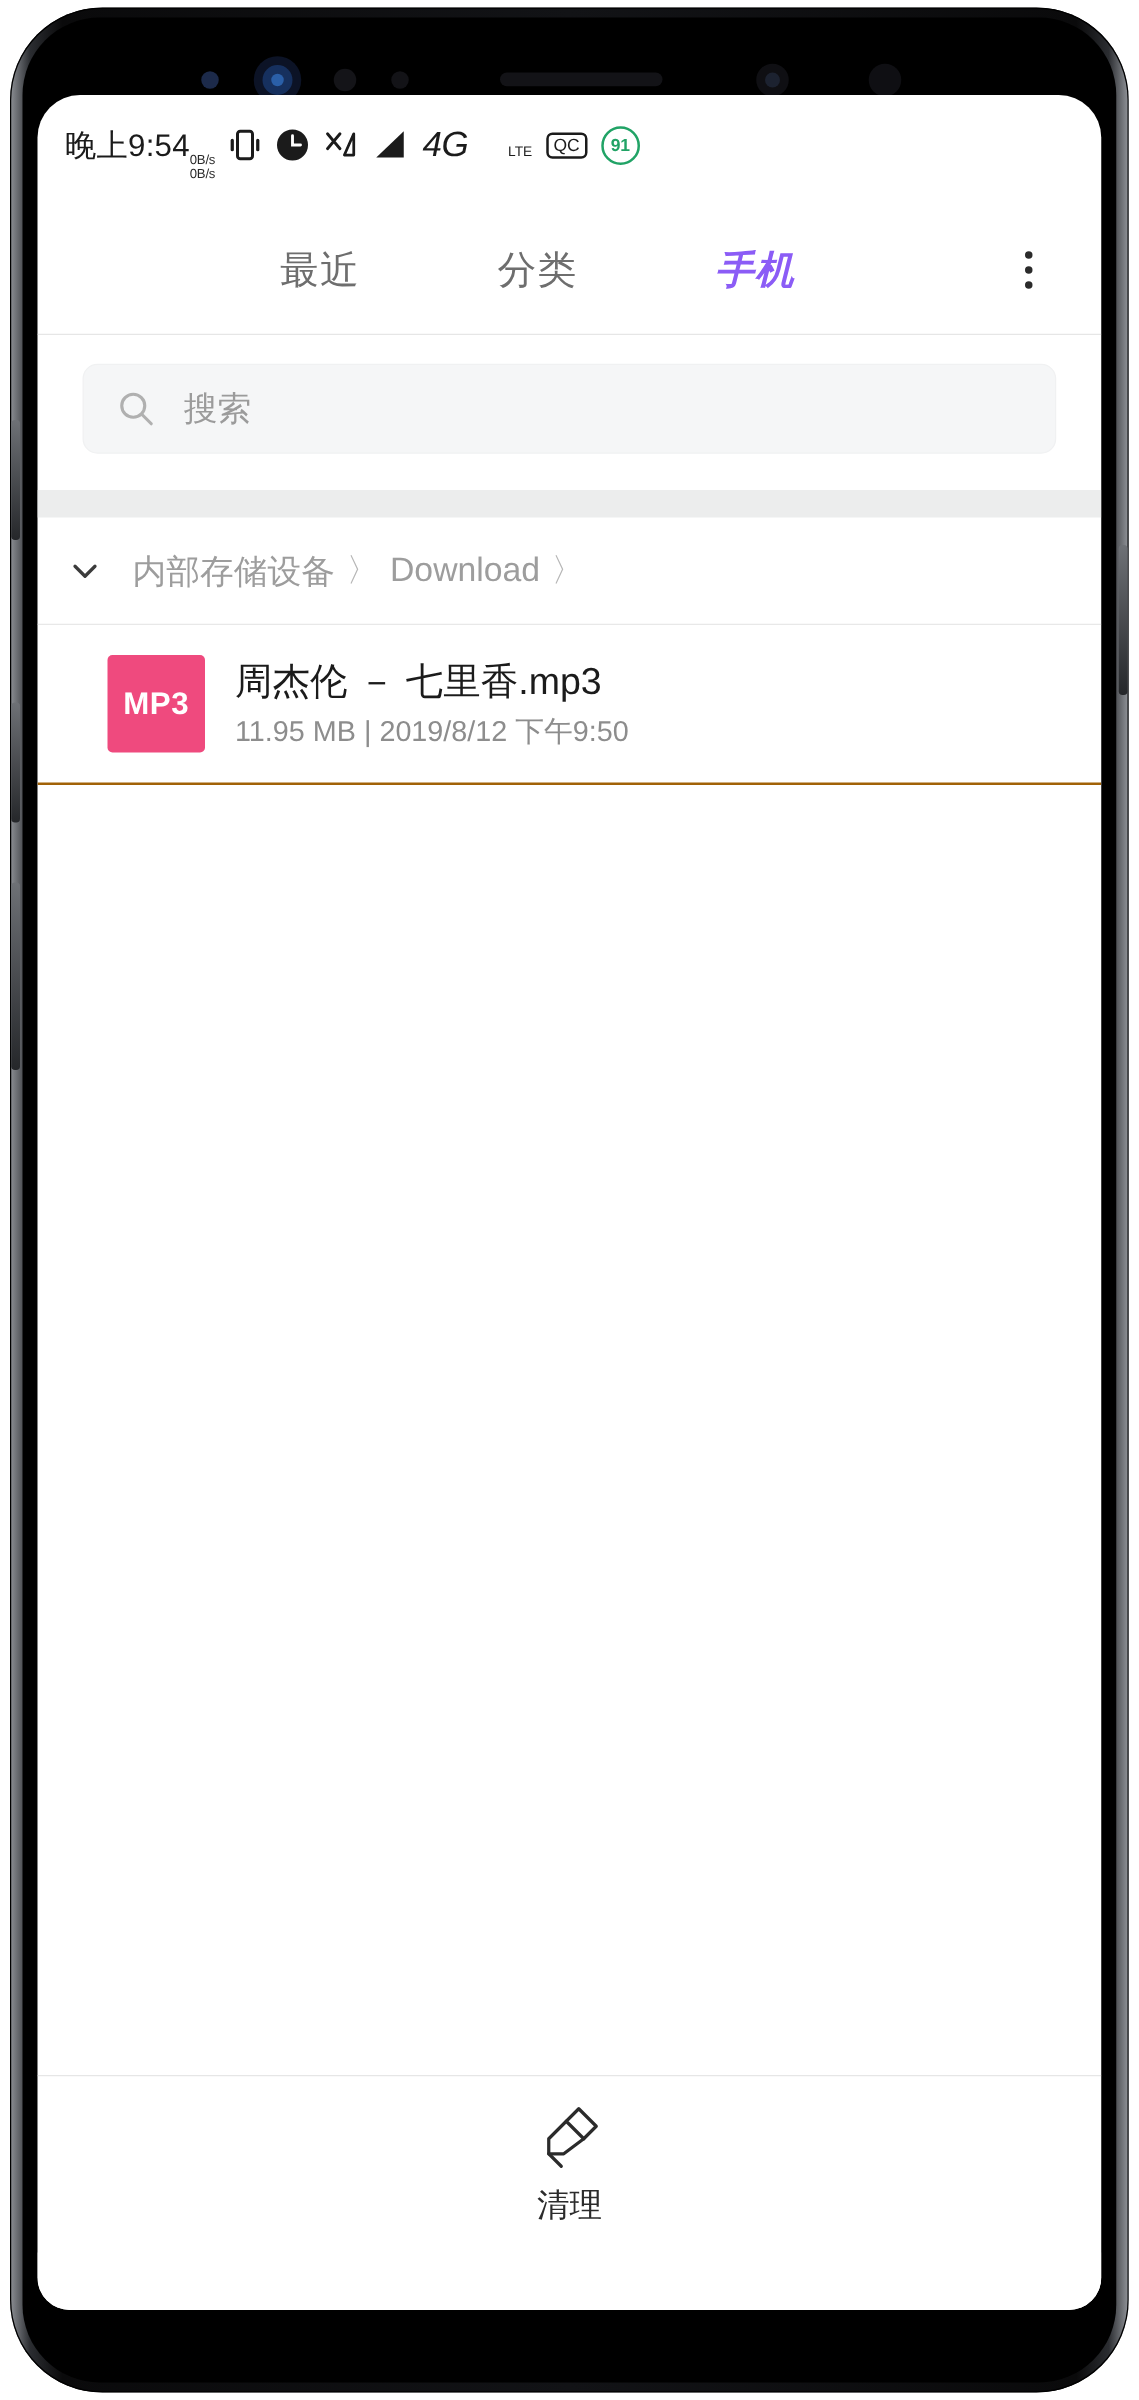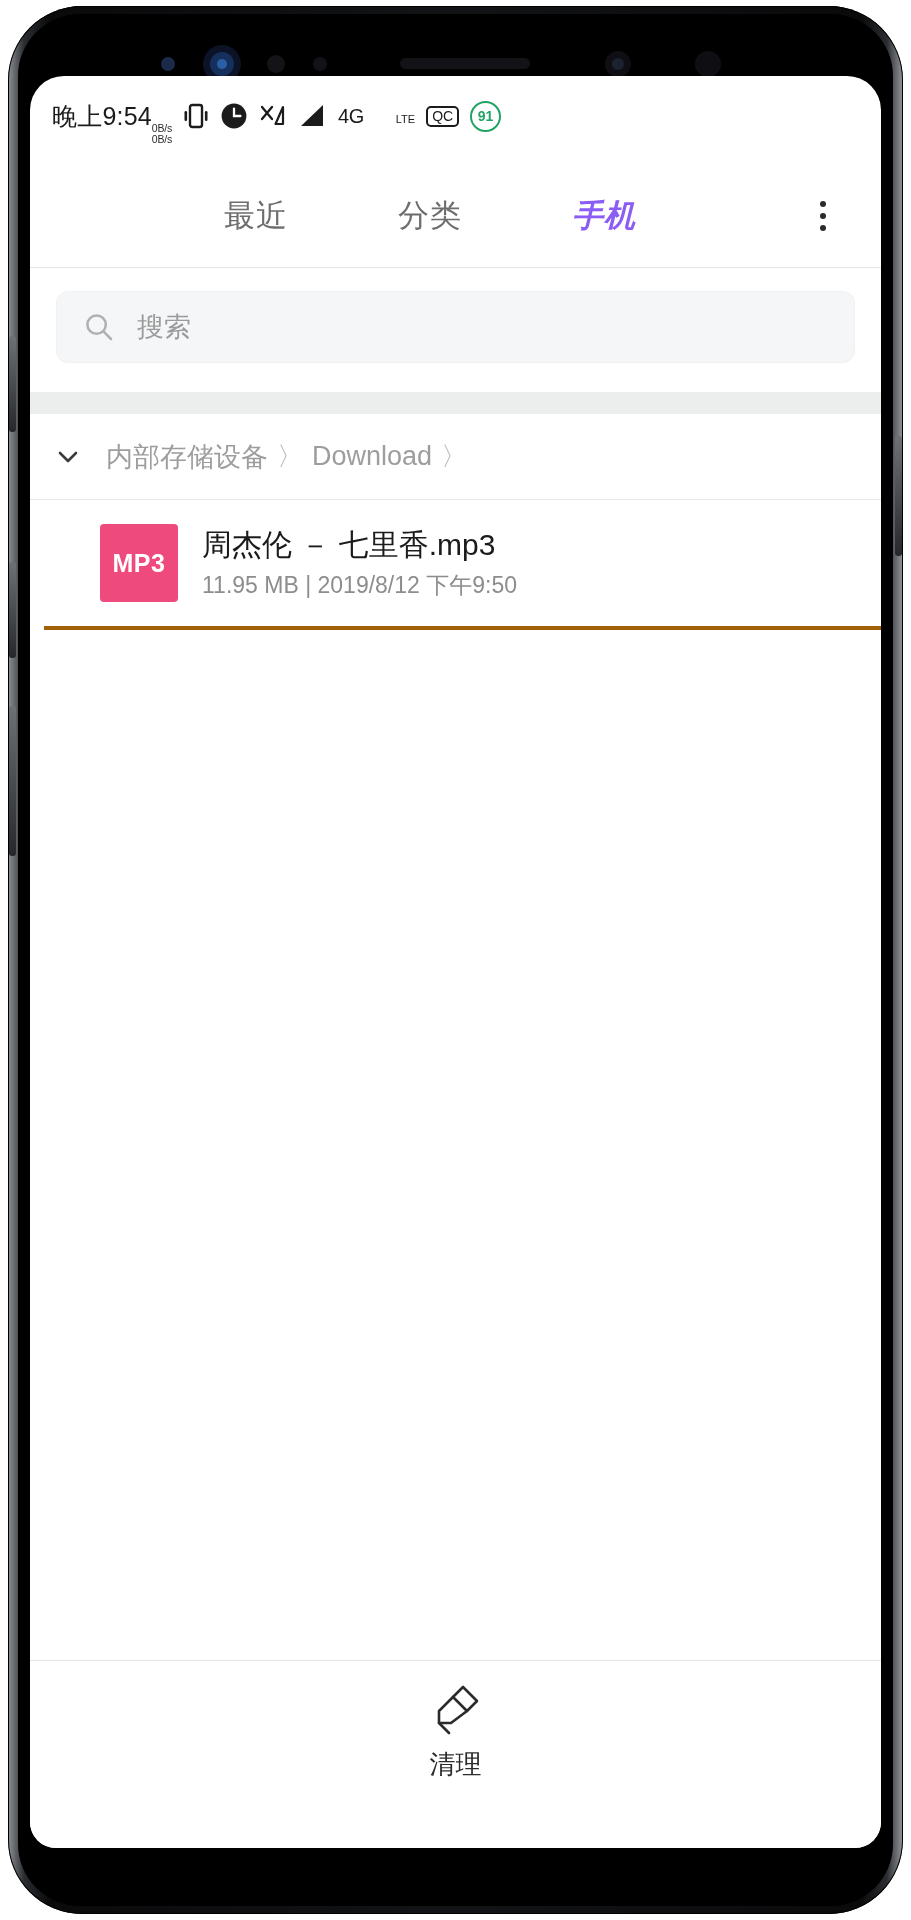--- a/index.html
+++ b/index.html
@@ -47,21 +47,21 @@
   }
   .status-time { font-size:25px; color:#1b1b1b; letter-spacing:.2px; white-space:nowrap; }
   .status-icons { display:flex; align-items:center; gap:11px; }
 
   .netspeed { display:flex; flex-direction:column; justify-content:center; line-height:1.02;margin-top:36px; }
   .netspeed span { font-size:10.5px; color:#2a2a2a; letter-spacing:-.2px; }
 
   .ico { display:block; }
 
   .icon-4g { display:flex; align-items:baseline; color:#1b1b1b; }
-  .icon-4g .big { font-size:20px; font-weight:400; letter-spacing:-.5px; }
+  .icon-4g .big { font-size:28px; font-weight:400; letter-spacing:-.5px;font-style:italic; }
   .icon-4g .sm { font-size:11px; margin-left:1px;padding-left:31px; }
 
   .qc-badge {
     border:2.4px solid #1b1b1b; border-radius:5px;
     font-size:14px; font-weight:400; color:#1b1b1b;
     padding:1px 4px 2px; line-height:1;
   }
   .batt {
     width:31px; height:31px; border-radius:50%;
     border:2.6px solid #21a366; color:#21a366;
@@ -79,21 +79,21 @@
   .tab { font-size:31px; color:#6e6e6e; letter-spacing:1px; cursor:pointer; }
   .tab.active { color:#8b5cf6; font-weight:600;font-style:italic; }
   .kebab {
     width:64px; margin-right:26px; height:64px;
     display:flex; flex-direction:column; align-items:center; justify-content:center; gap:6px;
     cursor:pointer;
   }
   .kebab i { width:6px; height:6px; border-radius:50%; background:#2b2b2b; display:block; }
 
   
-  .search-wrap { position:absolute; left:0; top:193px; width:851px; padding:22px 26px 24px; }
+  .search-wrap { position:absolute; left:0; top:193px; width:851px; padding:22px 36px 24px; }
   .search-box {
     height:72px; background:#f5f6f7; border-radius:12px;
     display:flex; align-items:center; gap:22px; padding:0 26px;
     border:1px solid #f0f1f2;
   }
   .search-ph { font-size:27px; color:#9b9b9b; }
 
   .gap-band { position:absolute; left:0; top:316px; width:851px; height:22px; background:#eceded; }
 
   
@@ -105,23 +105,22 @@
   .crumb-toggle { width:76px; display:flex; align-items:center; justify-content:center; cursor:pointer; }
   .crumb-list { display:flex; align-items:center; gap:9px; font-size:27px; color:#9d9d9d; }
   .crumb-sep { color:#b6b6b6; font-size:26px; }
   .crumb-item { cursor:pointer; }
 
   
   .file-list { position:absolute; left:0; top:424px; width:851px; }
   .file-row {
     display:flex; align-items:center; gap:24px;
     padding:24px 30px 24px 56px;
-    border-bottom:4px solid #a16207;
+    border-bottom:2px solid #a16207;
     cursor:pointer;
-    margin-left:14px;
   }
   .file-badge {
     width:78px; height:78px; border-radius:4px;
     background:#ef4a7e; color:#fff;
     display:flex; align-items:center; justify-content:center;
     font-size:25px; font-weight:700; letter-spacing:.5px;
     flex:0 0 auto;
   }
   .file-meta-col { display:flex; flex-direction:column; gap:4px; min-width:0; }
   .file-name { font-size:30px; color:#1b1b1b; white-space:nowrap; }

